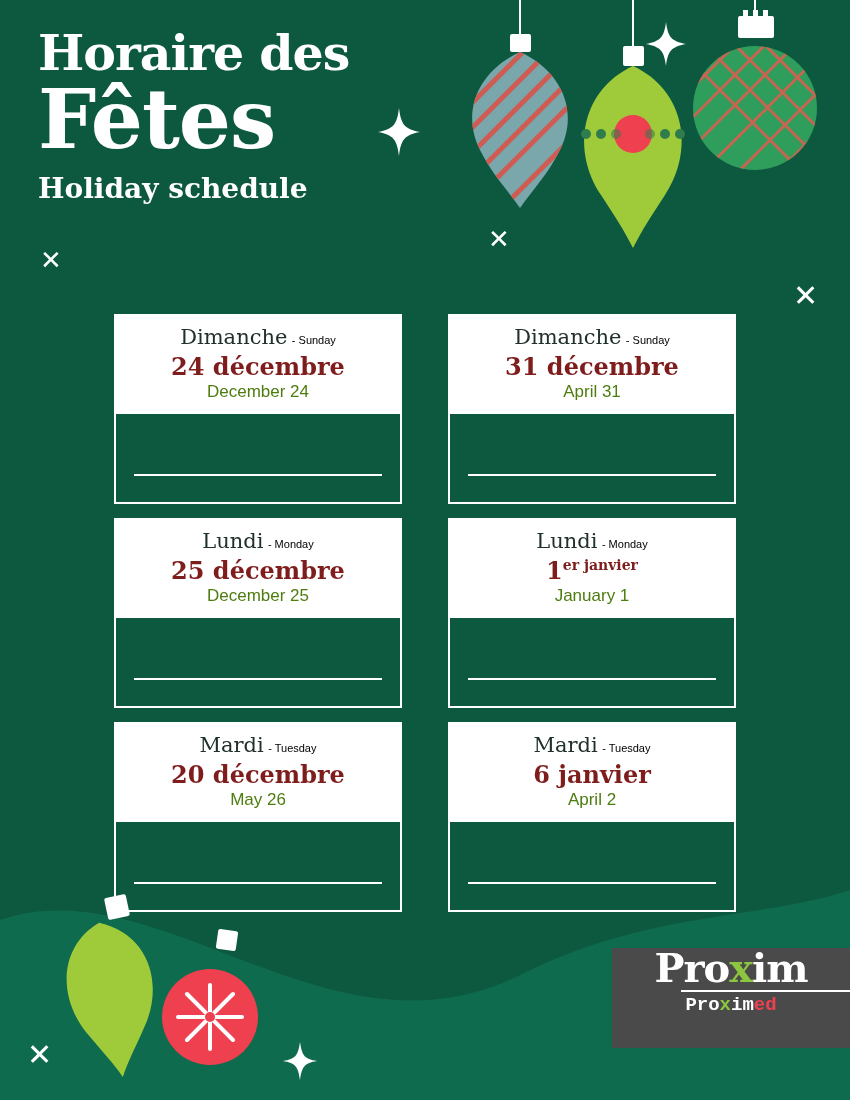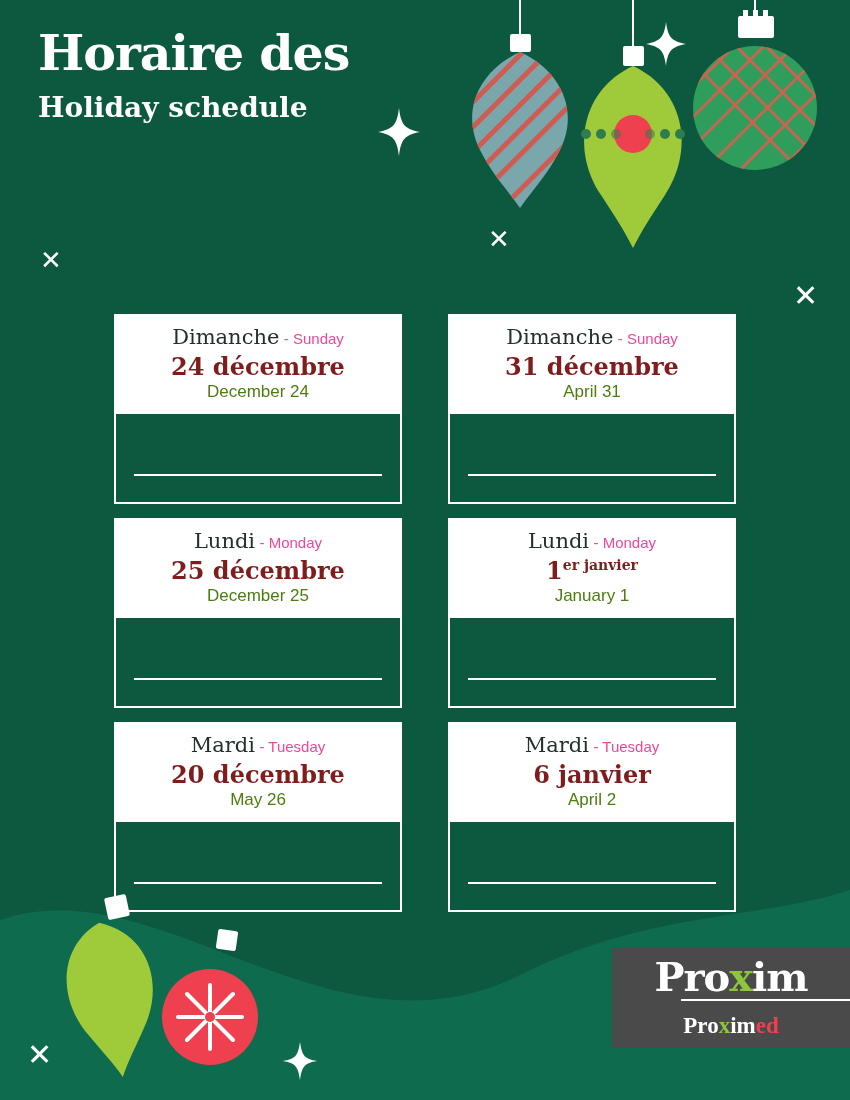--- a/index.html
+++ b/index.html
@@ -54,21 +54,21 @@
     padding:10px 8px 12px 8px;
     text-align:center;
   }
   .day-line { color:#183028; line-height:1.1; }
   .day-fr {
     font-family:"DejaVu Serif", "Liberation Serif", serif;
     font-size:21px; color:#20302b;
   }
   .day-en {
     font-family:"Liberation Sans", sans-serif;
-    font-size:15px; color:#ec4899;
+    font-size:11px; color:#000000;
   }
   .date-fr {
     font-family:"DejaVu Serif","Liberation Serif",serif;
     font-weight:bold;
     font-size:24px;
     color:#7f1d1d;
     margin-top:5px;
     line-height:1.1;
   }
   .date-fr sup { font-size:14px; vertical-align:super; }
@@ -89,38 +89,38 @@
     height:2px;
     background:#ffffff;
   }
 
   
   .logo-box {
     position:absolute; left:612px; top:948px;
     width:238px; height:100px;
     background:#4a4a4a;
     display:flex; flex-direction:column;
-    align-items:center; justify-content:center;
+    align-items:center; 
   }
   .logo-main {
     font-family:"DejaVu Serif","Liberation Serif",serif;
     font-weight:bold;
     font-size:40px;
     color:#ffffff;
     letter-spacing:-1px;
     line-height:1;
     position:relative;
   }
   .logo-main .x-leaf { color:#8cc63e; }
   .logo-sub {
-    font-family:Liberation Serif, serif;
-    font-weight:bold;
-    font-size:23px;
+    font-family:Liberation Mono, monospace;
+    font-weight:bold;
+    font-size:19px;
     color:#ffffff;
-    margin-top:12px;
+    margin-top:2px;
   }
   .logo-sub .x-leaf { color:#8cc63e; }
   .logo-sub .ed { color:#ef4050; }
   .logo-underline {
     position:absolute;
     left:40px; right:40px;
     height:2px; background:#ffffff;
   }
 </style>
 </head>
@@ -204,20 +204,21 @@
     <path d="M17,0 C19,13 21,17 34,19 C21,21 19,25 17,38 C15,25 13,21 0,19 C13,17 15,13 17,0 Z" fill="#ffffff"></path>
   </svg>
 
   <div class="xmark" style="left:40px;top:247px;">✕</div>
   <div class="xmark" style="left:488px;top:226px;">✕</div>
   <div class="xmark" style="left:793px;top:281px;font-size:30px;">✕</div>
   <div class="xmark" style="left:27px;top:1040px;font-size:30px;">✕</div>
 
   <div class="header">
     <div class="title-1">Horaire des</div>
+    <div class="title-2">Fêtes</div>
     <div class="subtitle">Holiday schedule</div>
   </div>
 
   <div class="cards">
 
     <div class="card" style="left:0px;top:0px;">
       <div class="card-head">
         <div class="day-line">
           <span class="day-fr">Dimanche</span>
           <span class="day-en">- Sunday</span>

